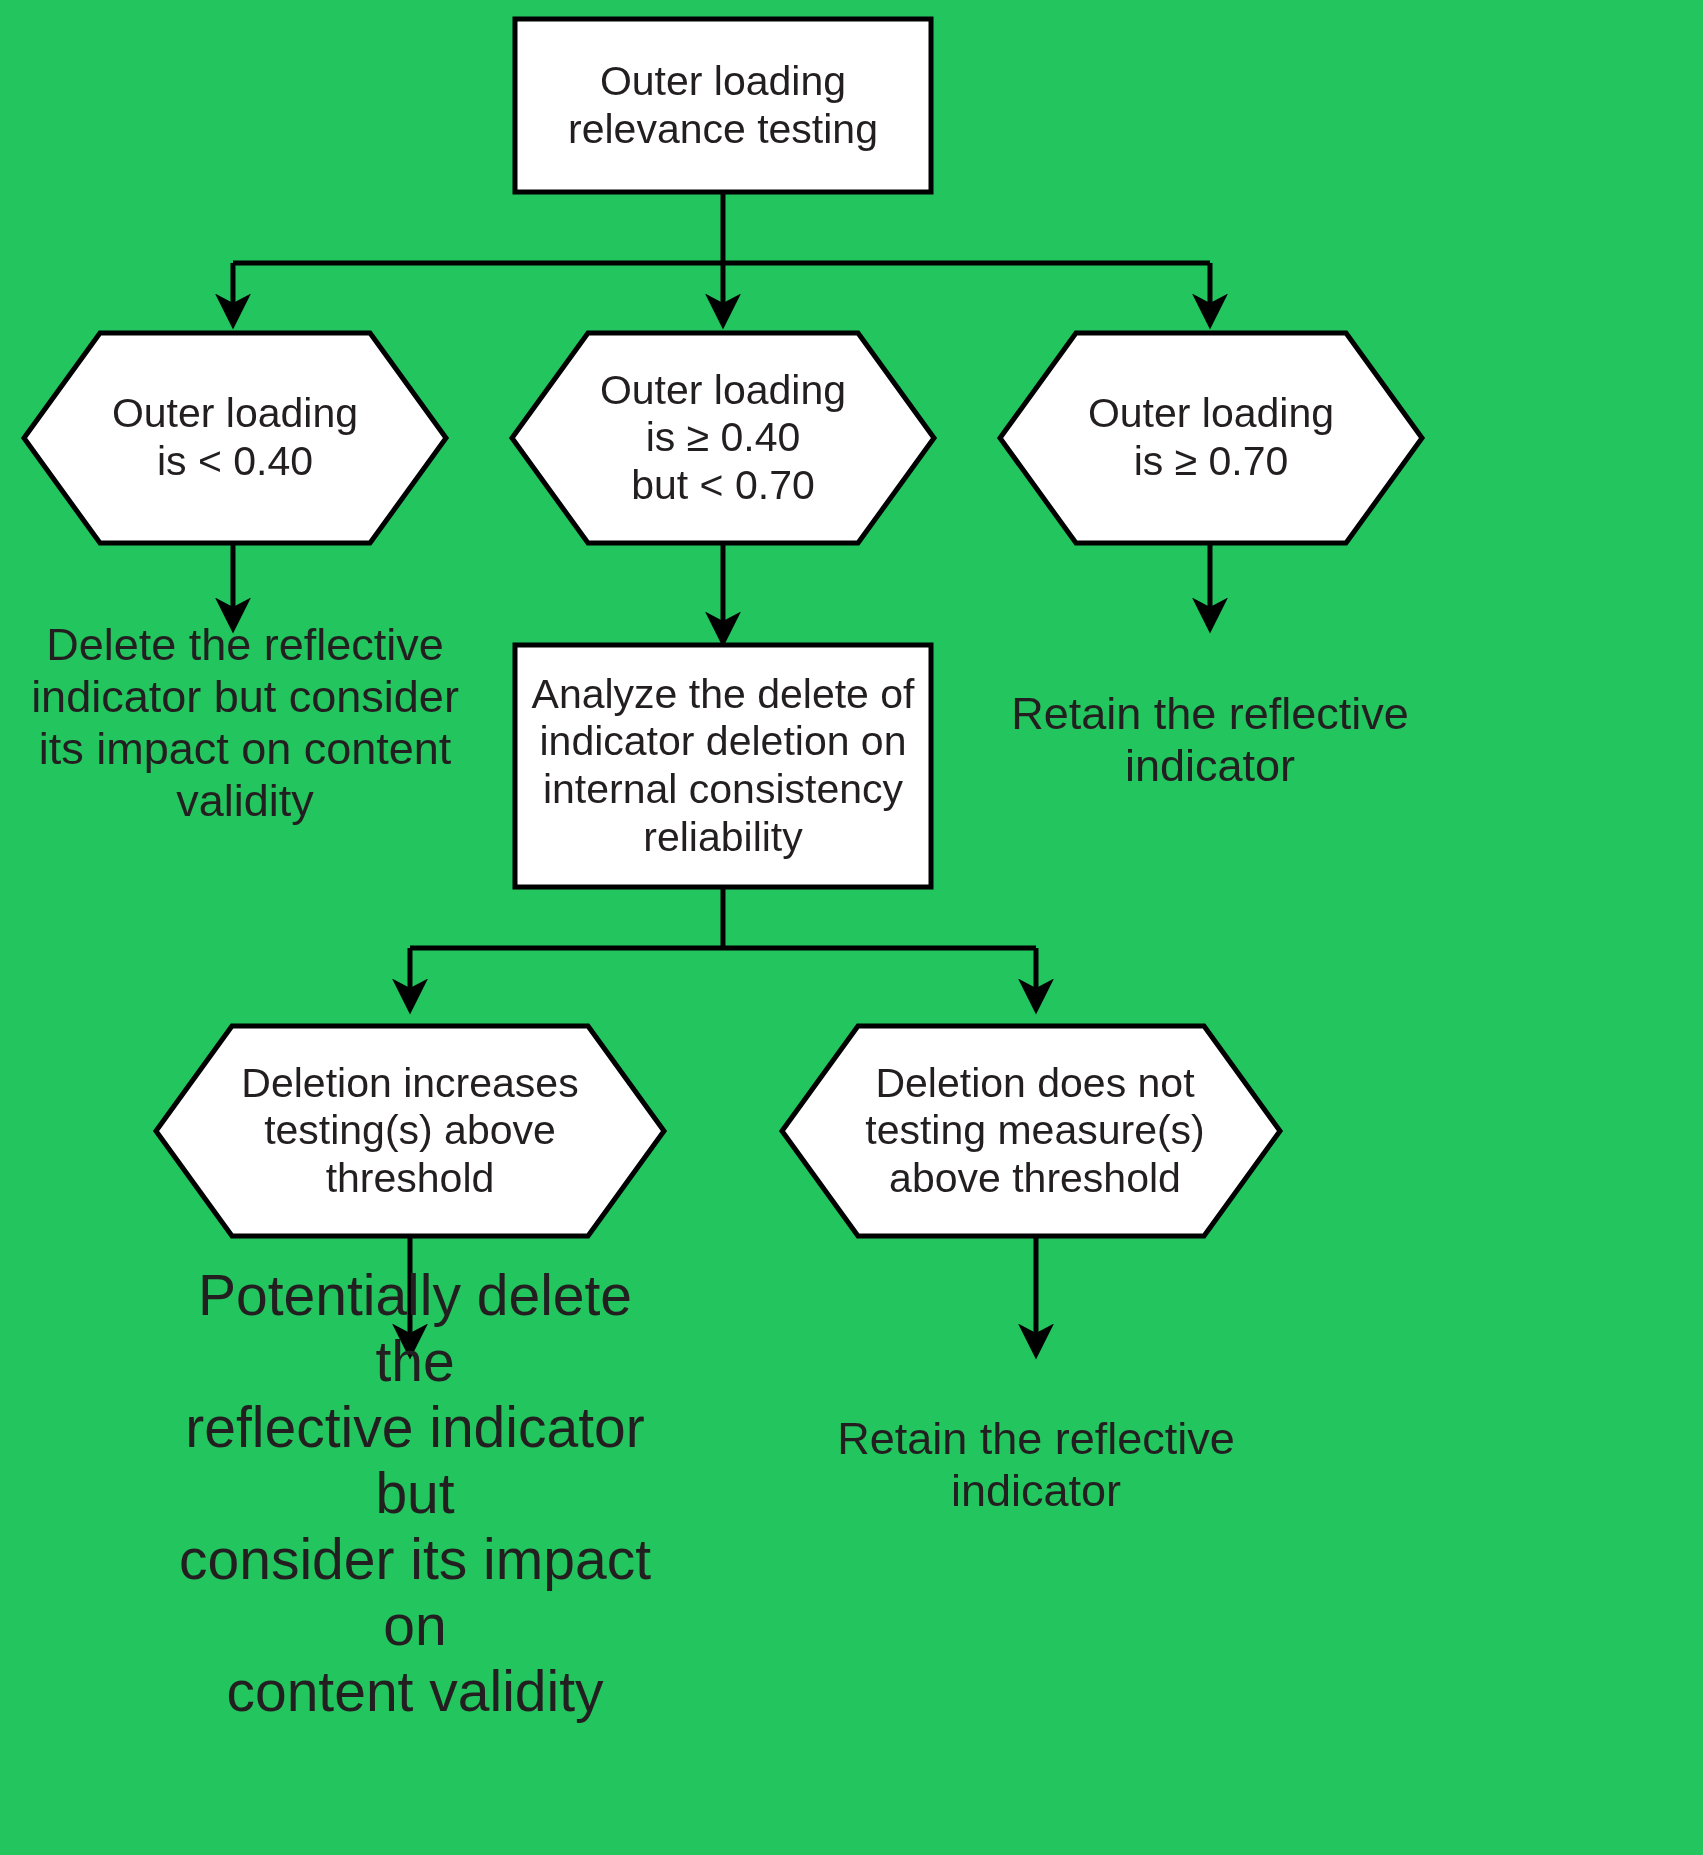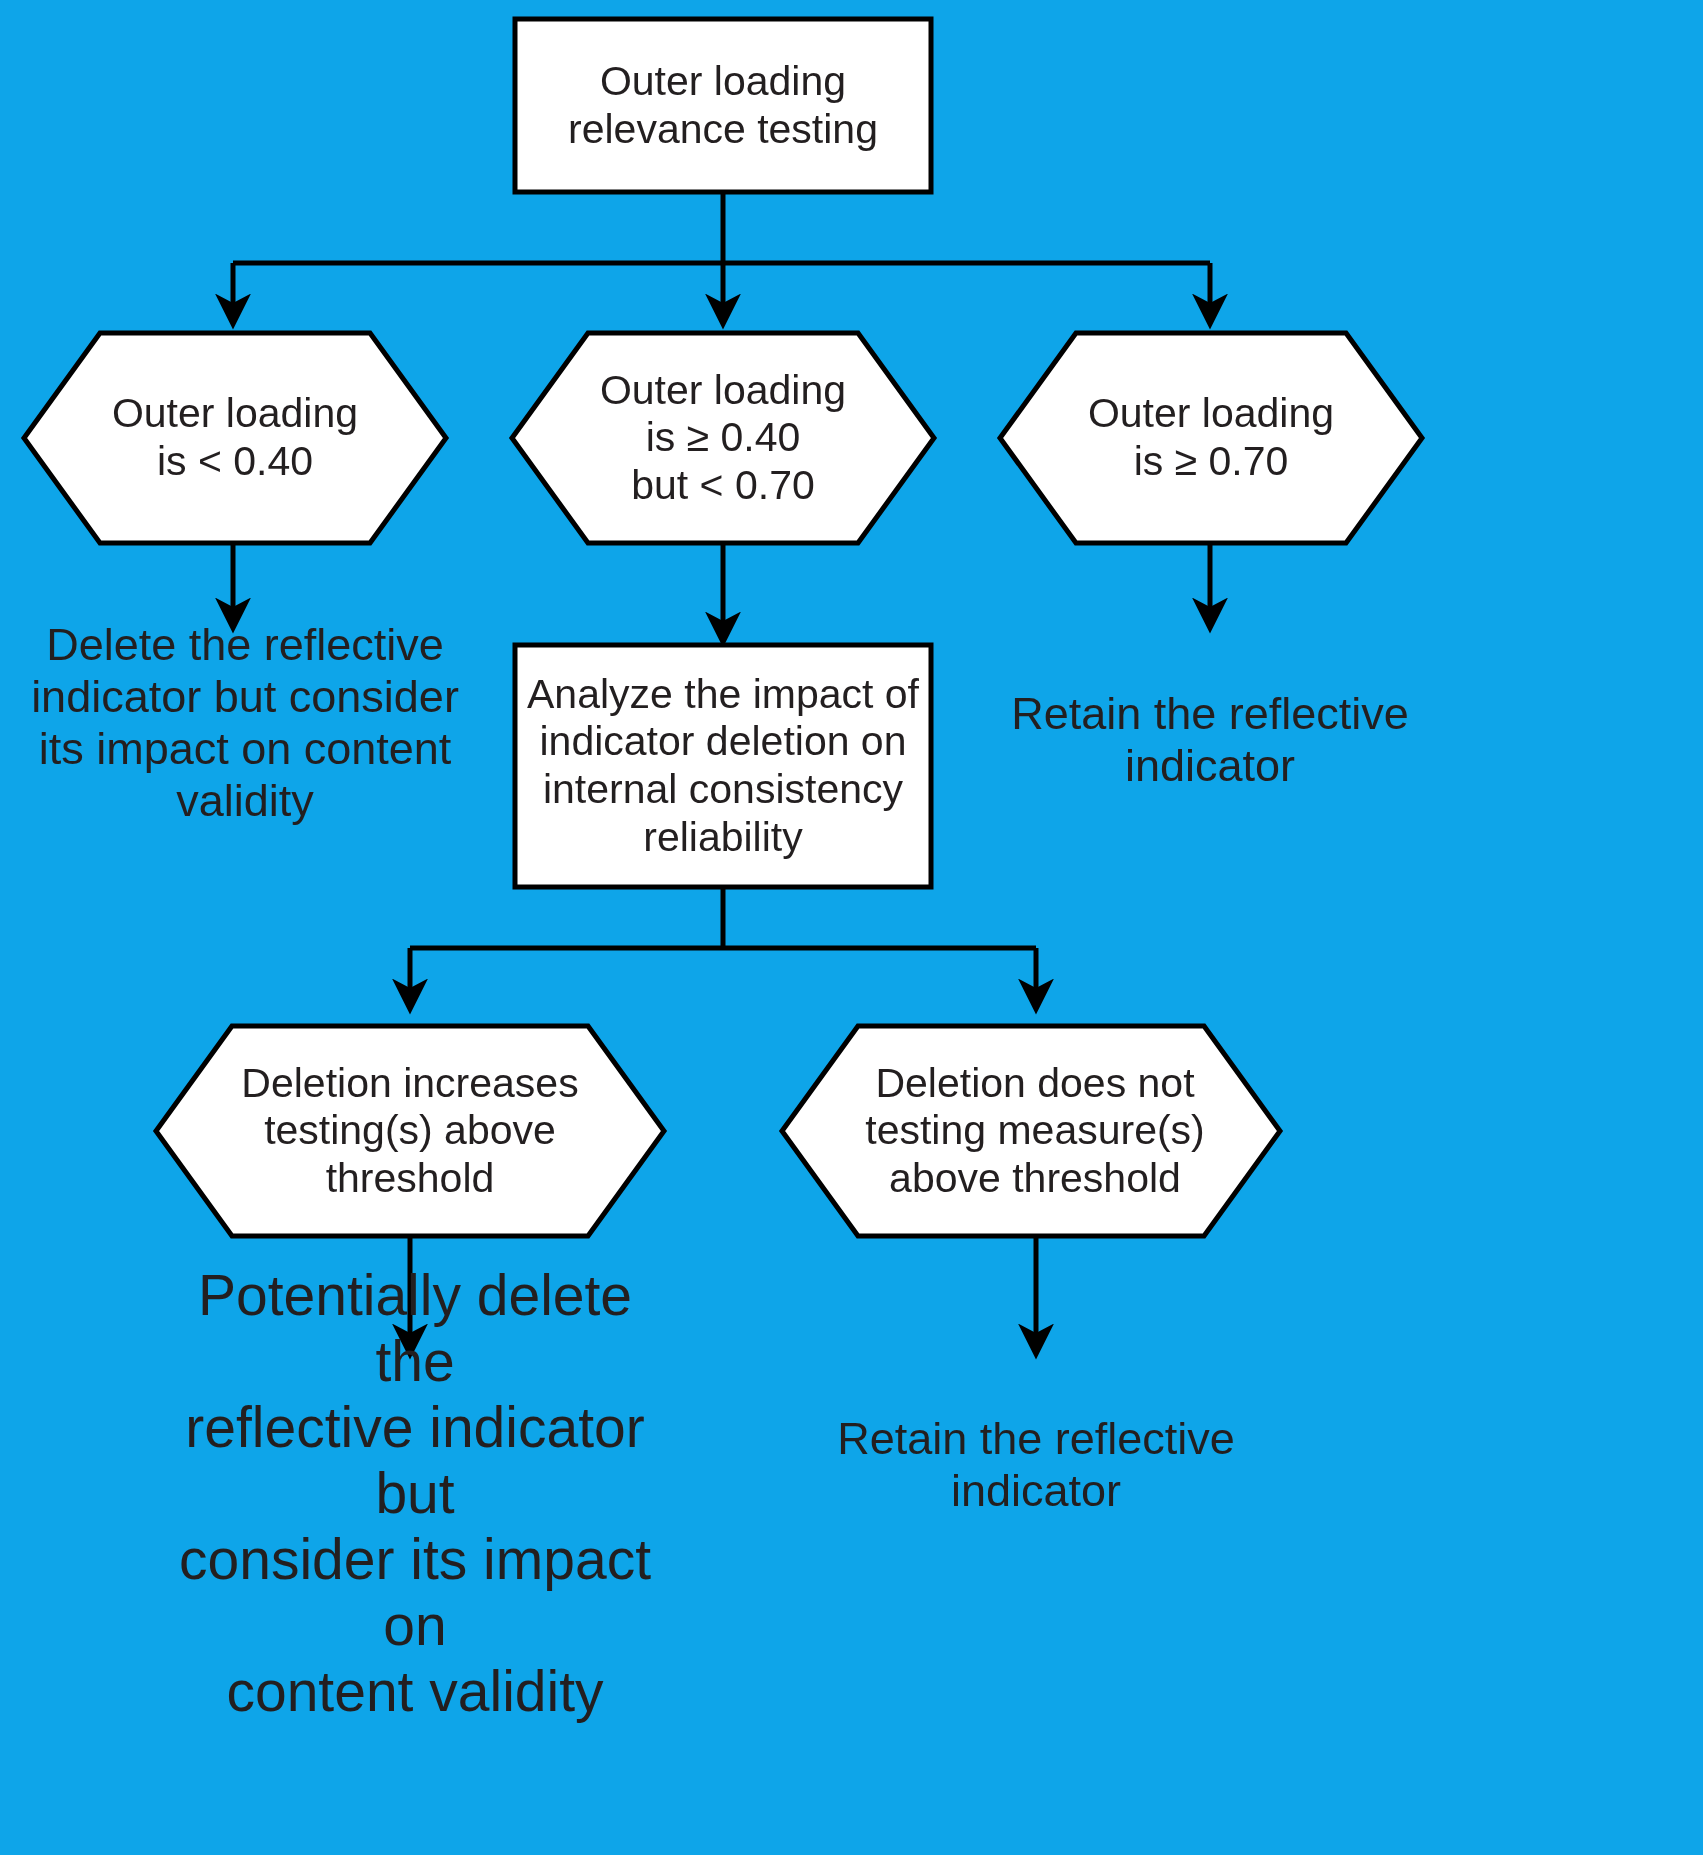--- a/index.html
+++ b/index.html
@@ -4,21 +4,21 @@
 <style>
   html, body {
     margin: 0;
     padding: 0;
     background: #ffffff;
   }
   #canvas {
     position: relative;
     width: 1703px;
     height: 1855px;
-    background: #0ea5e9;
+    background: #22c55e;
     font-family: "Liberation Sans", sans-serif;
     color: #231f20;
     overflow: hidden;
     text-decoration: underline;
   }
   svg.flow {
     position: absolute;
     left: 0;
     top: 0;
     width: 1703px;
@@ -107,21 +107,21 @@
   </div>
 
   <div class="node-text t-plain" style="left:10px; top:608px; width:470px; height:230px;">
     <span>Delete the reflective
 indicator but consider
 its impact on content
 validity</span>
   </div>
 
   <div class="node-text t-process" style="left:515px; top:645px; width:416px; height:242px;">
-    <span>Analyze the impact of
+    <span>Analyze the delete of
 indicator deletion on
 internal consistency
 reliability</span>
   </div>
 
   <div class="node-text t-plain" style="left:980px; top:680px; width:460px; height:120px;">
     <span>Retain the reflective
 indicator</span>
   </div>
 

